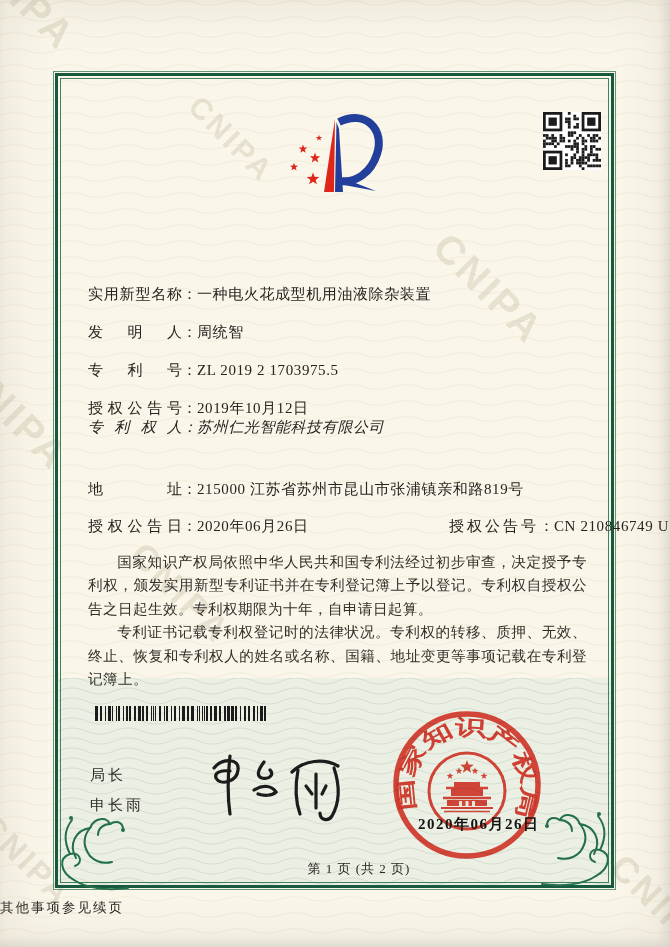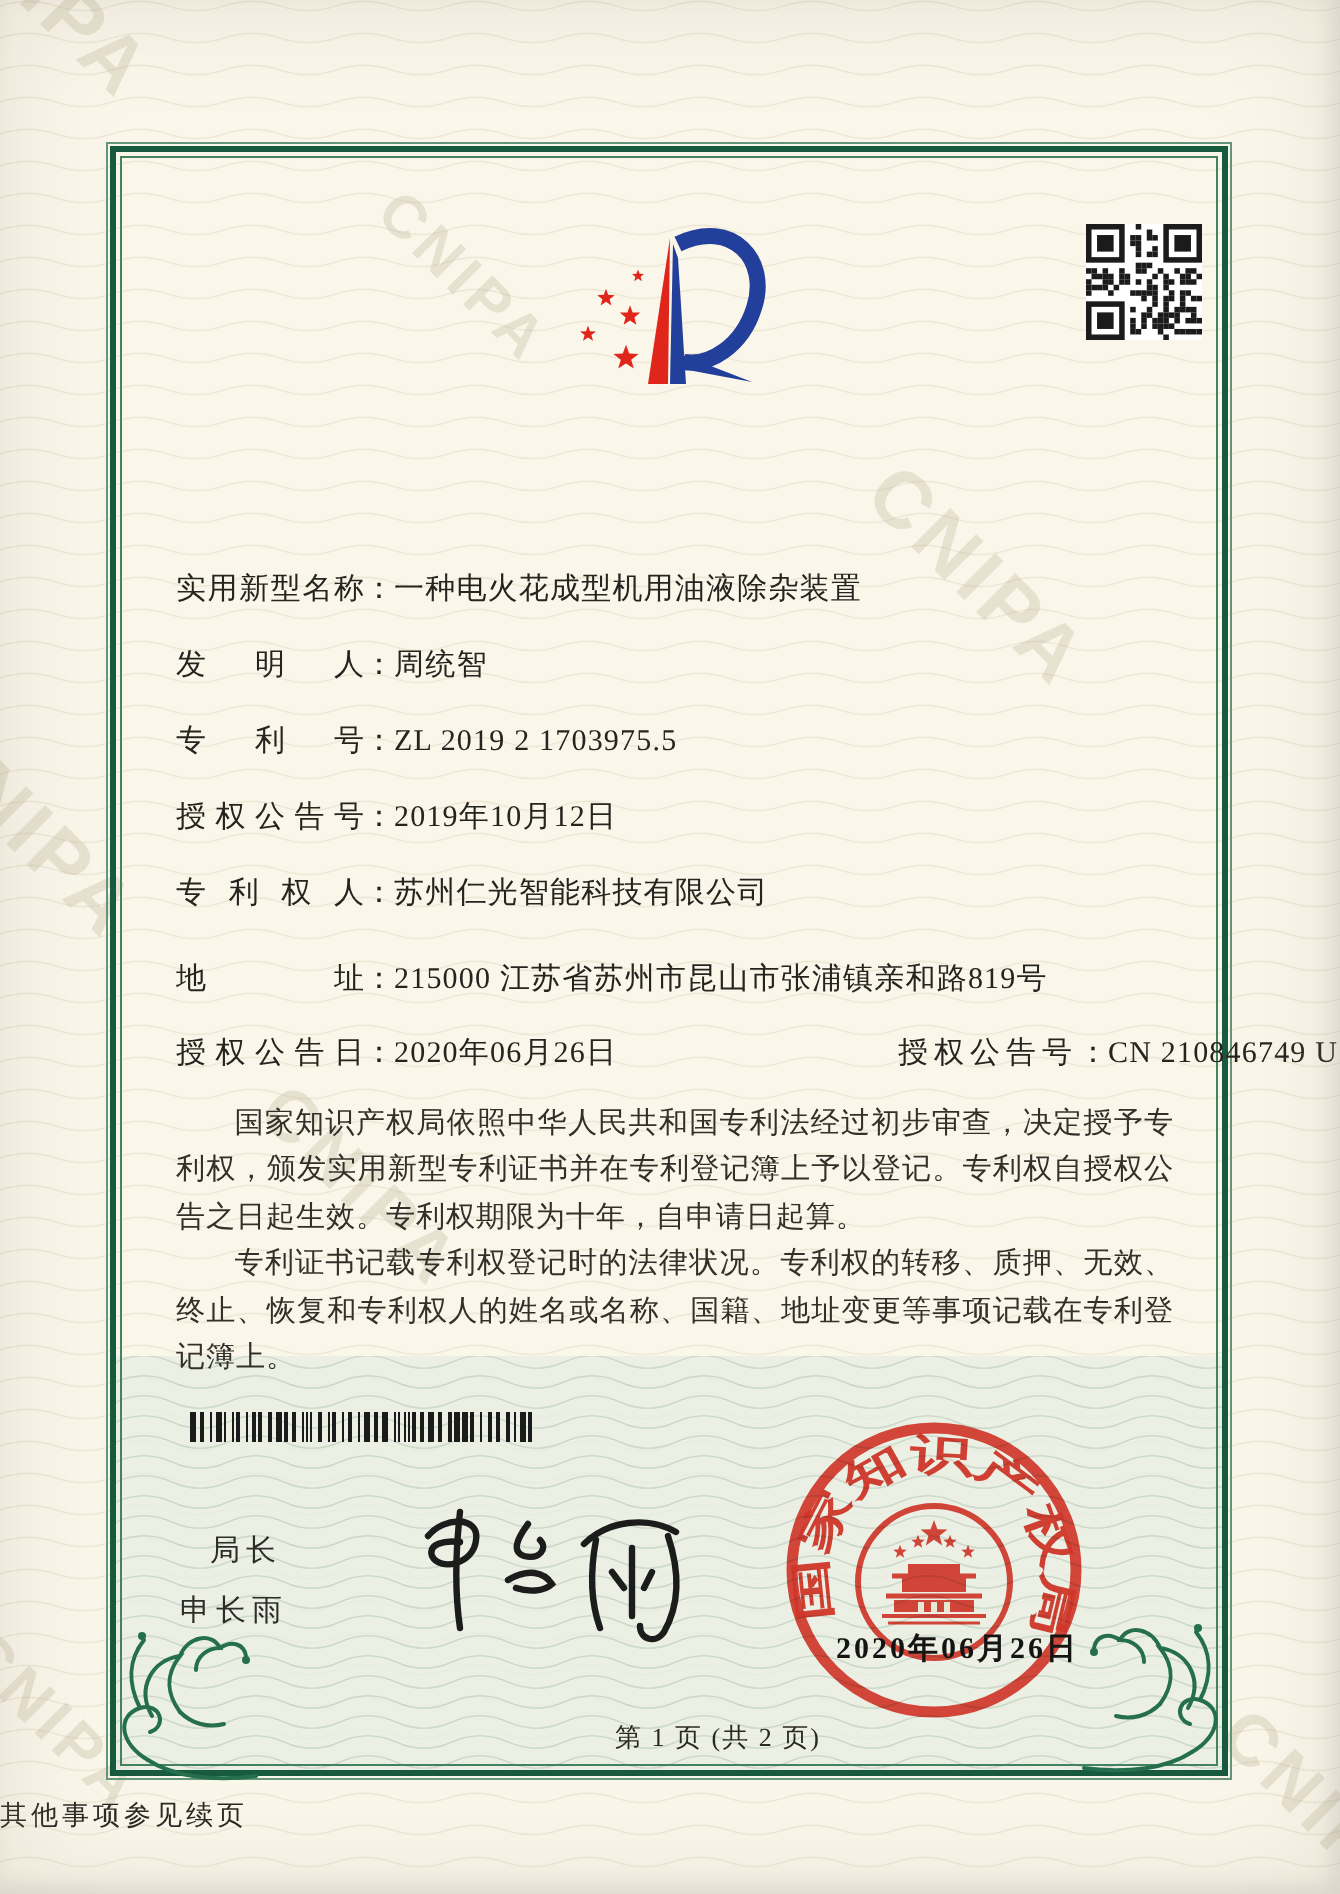--- a/index.html
+++ b/index.html
@@ -330,21 +330,21 @@
   </div>
   <div class="frow" style="top:323px;">
     <span class="flabel">发明人</span><span class="colon">：</span><span class="fvalue">周统智</span>
   </div>
   <div class="frow" style="top:361px;">
     <span class="flabel">专利号</span><span class="colon">：</span><span class="fvalue">ZL 2019 2 1703975.5</span>
   </div>
   <div class="frow" style="top:399px;">
     <span class="flabel">授权公告号</span><span class="colon">：</span><span class="fvalue">2019年10月12日</span>
   </div>
-  <div class="frow" style="top:437px;">
+  <div class="frow" style="top:418px;font-style:italic;">
     <span class="flabel">专利权人</span><span class="colon">：</span><span class="fvalue">苏州仁光智能科技有限公司</span>
   </div>
   <div class="frow" style="top:480px;">
     <span class="flabel">地址</span><span class="colon">：</span><span class="fvalue">215000 江苏省苏州市昆山市张浦镇亲和路819号</span>
   </div>
   <div class="frow" style="top:517px;">
     <span class="flabel">授权公告日</span><span class="colon">：</span><span class="fvalue">2020年06月26日</span>
     <span class="grant2">
       <span class="flabel2">授权公告号</span><span class="colon">：</span><span class="fvalue">CN 210846749 U</span>
     </span>
@@ -398,21 +398,21 @@
         <rect x="145" y="0" width="1" height="15" fill="#1b1b1b"></rect>
         <rect x="149" y="0" width="2" height="15" fill="#1b1b1b"></rect>
         <rect x="153" y="0" width="2" height="15" fill="#1b1b1b"></rect>
         <rect x="158" y="0" width="2" height="15" fill="#1b1b1b"></rect>
         <rect x="162" y="0" width="1" height="15" fill="#1b1b1b"></rect>
         <rect x="165" y="0" width="3" height="15" fill="#1b1b1b"></rect>
         <rect x="169" y="0" width="2" height="15" fill="#1b1b1b"></rect>
       </g>
     </svg>
 
-  <div class="officer" style="top:766px;margin-left:15px;">局长</div>
+  <div class="officer" style="top:766px;">局长</div>
   <div class="officer" style="top:796px;">申长雨</div>
 
   <svg class="abs" style="left:192px;top:744px;" width="170" height="85" viewBox="0 0 170 85">
     <g fill="none" stroke="#1c1c1c" stroke-width="3.2" stroke-linecap="round">
       <path d="M38,12 C36,30 35,50 38,70"></path>
       <path d="M22,24 C30,14 48,14 46,26 C45,38 28,42 24,34 C22,28 30,26 38,27"></path>
       <path d="M72,18 C66,26 64,32 70,34 C78,36 82,30 78,26"></path>
       <path d="M62,46 C72,40 80,42 84,48 C80,52 72,52 66,50"></path>
       <path d="M100,28 C112,16 132,14 146,22"></path>
       <path d="M106,26 C103,42 103,56 108,70"></path>

